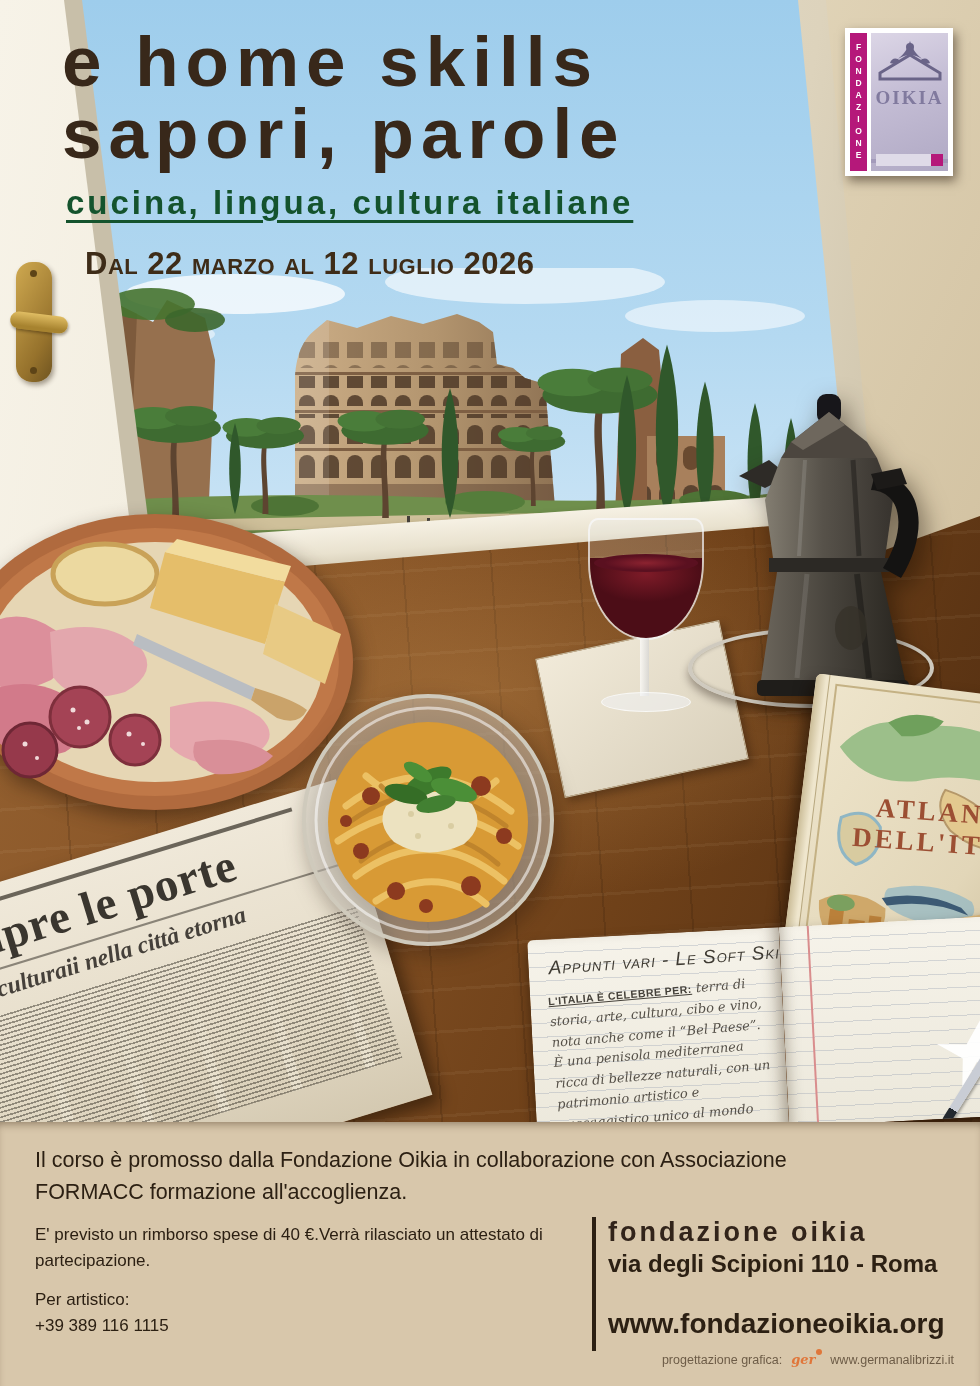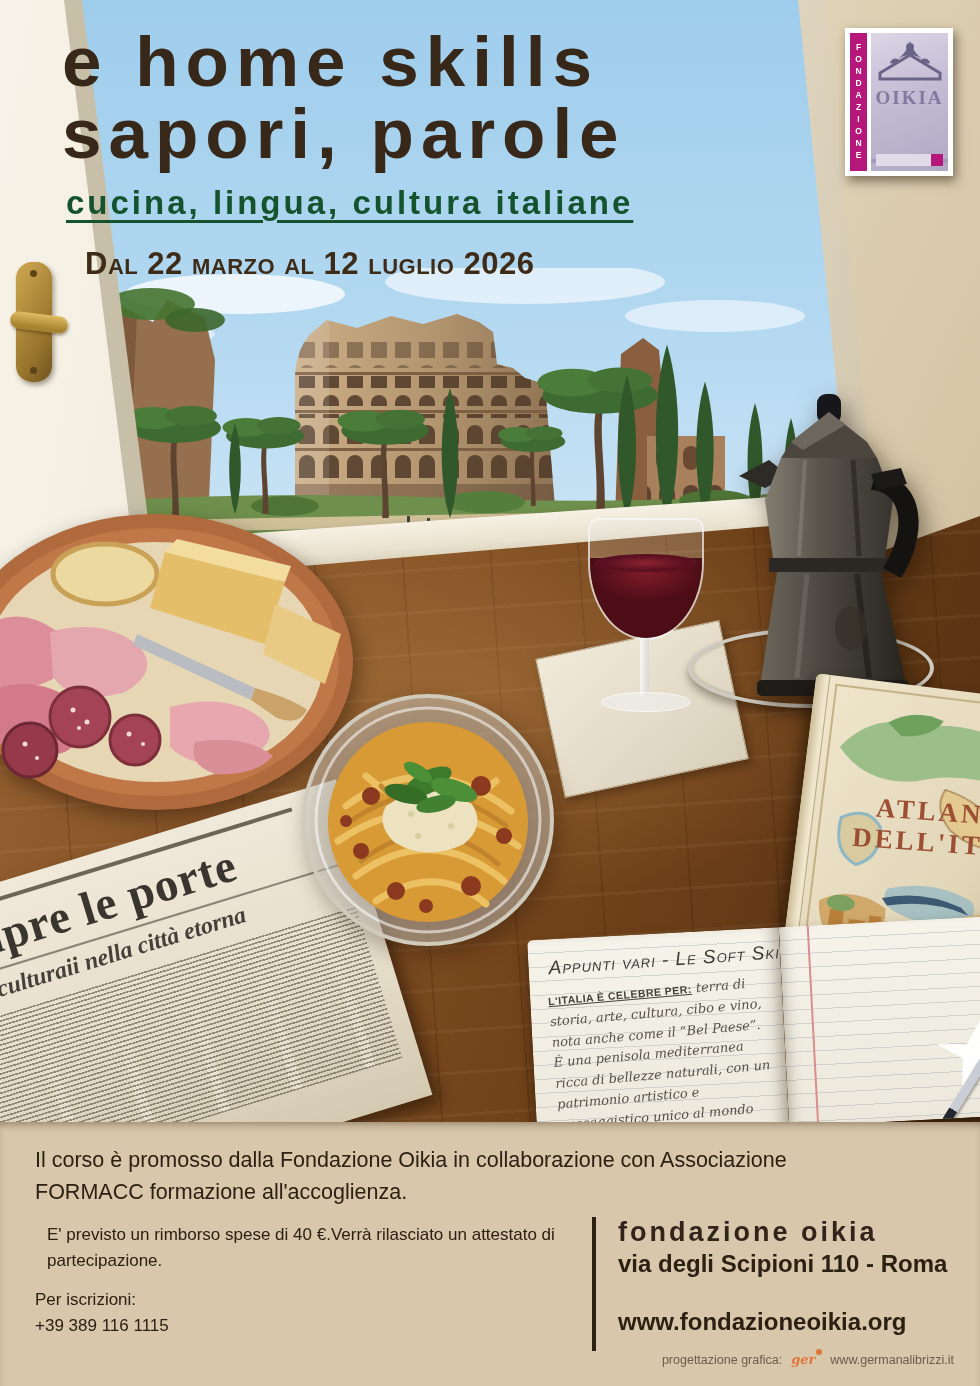--- a/index.html
+++ b/index.html
@@ -132,25 +132,25 @@
           color:#7a7399; opacity:.9; margin-top:2px; }
   .logo .base-band { position:absolute; left:0; right:0; bottom:8px; height:4px; background:#9a92b4; opacity:.7; }
   .logo .foot-band { position:absolute; left:5px; right:5px; bottom:5px; height:12px; background:#dfdbe8; }
   .logo .foot-sq { position:absolute; right:5px; bottom:5px; width:12px; height:12px; background:#b5187a; }
 
   
   .footer { position:absolute; left:0; top:1122px; width:980px; height:264px; background:#d8c7ab;
             box-shadow:inset 0 6px 8px -4px rgba(60,40,20,.45); color:#2c2013; }
   .promo { position:absolute; left:35px; top:22px; width:830px; font-size:21.5px; line-height:1.5; }
   .left-col { position:absolute; left:35px; top:100px; width:545px; font-size:17px; line-height:1.5; }
-  .reimburse { margin-bottom:14px;margin-left:12px; }
-  .org-col { position:absolute; left:592px; top:95px; width:370px; border-left:4px solid #2c2013; padding-left:22px; height:134px; }
+  .reimburse { margin-bottom:14px; }
+  .org-col { position:absolute; left:592px; top:95px; width:370px; border-left:4px solid #2c2013; padding-left:12px; height:134px; }
   .org-name { font-size:27px; font-weight:bold; letter-spacing:3px; color:#32241a; white-space:nowrap; }
   .org-address { font-size:24px; font-weight:bold; margin-top:2px; white-space:nowrap; }
-  .org-site { font-size:24px; font-weight:bold; margin-top:30px; white-space:nowrap; }
+  .org-site { font-size:28px; font-weight:bold; margin-top:30px; white-space:nowrap; }
   .credit { position:absolute; right:26px; top:230px; display:flex; align-items:baseline; gap:9px; }
   .credit-label, .credit-site { font-size:12.5px; color:#6d5c47; }
   .credit-logo { font-family:"DejaVu Serif", serif; font-style:italic; font-weight:bold; font-size:13px; color:#e0763a; position:relative; }
   .credit-dot { display:inline-block; width:6px; height:6px; border-radius:50%; background:#e0763a; position:relative; top:-9px; left:1px; }
 </style>
 </head>
 <body>
 
 <div class="poster">
 
@@ -429,21 +429,21 @@
         <div class="foot-sq"></div>
       </div>
     </div>
   </div>
 
   <div class="footer">
     <p class="promo">Il corso è promosso dalla Fondazione Oikia in collaborazione con Associazione FORMACC formazione all'accoglienza.</p>
 
     <div class="left-col">
       <div class="reimburse">E' previsto un rimborso spese di 40 €.Verrà rilasciato un attestato di partecipazione.</div>
-      <div>Per iscrizioni:</div>
+      <div>Per artistico:</div>
       <div>+39 389 116 1115</div>
     </div>
 
     <div class="org-col">
       <div class="org-name">fondazione oikia</div>
       <div class="org-address">via degli Scipioni 110 - Roma</div>
       <div class="org-site">www.fondazioneoikia.org</div>
     </div>
 
     <div class="credit">

